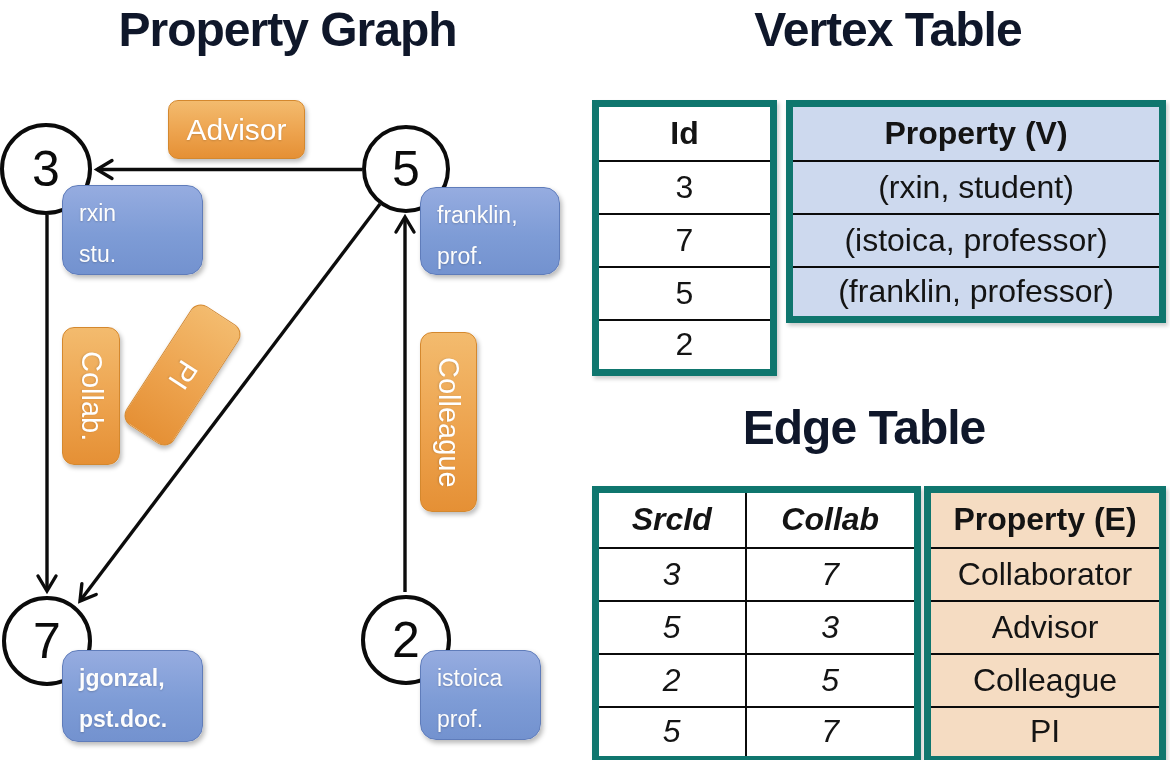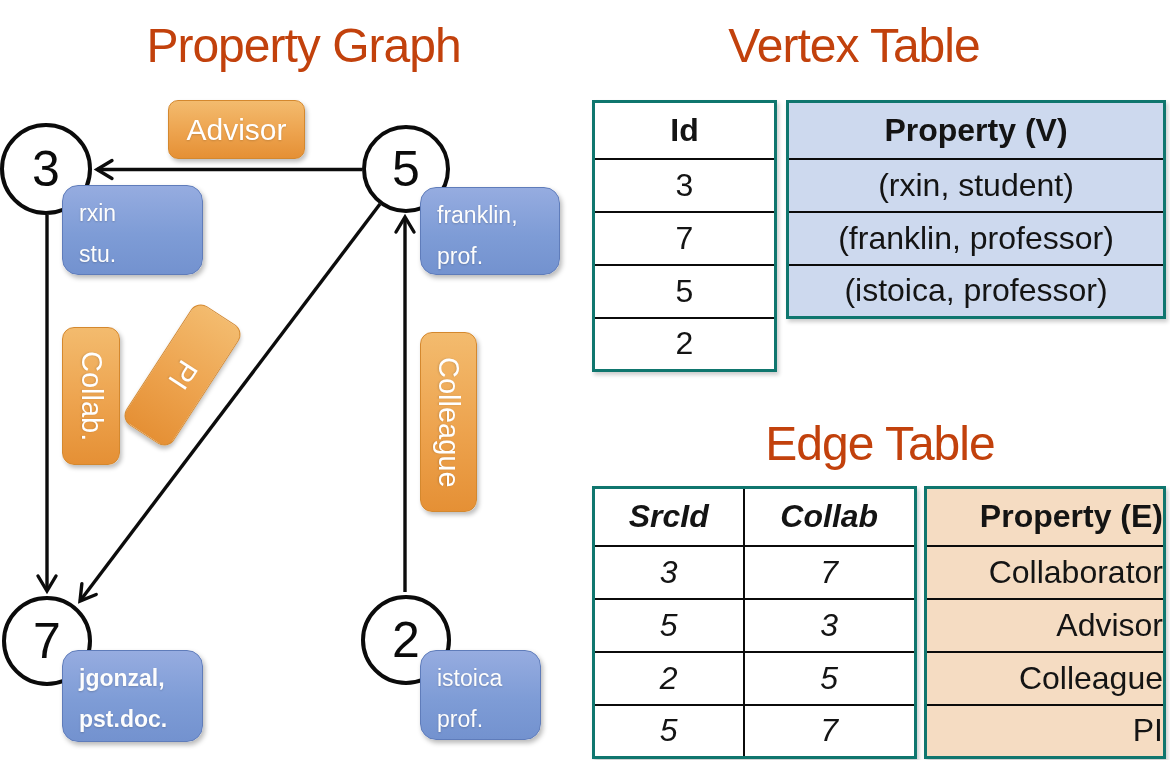--- a/index.html
+++ b/index.html
@@ -2,26 +2,26 @@
 <html><head>
 <meta charset="utf-8">
 <style>
   html,body{margin:0;padding:0;background:#ffffff;}
   .stage{
     position:relative;width:1170px;height:760px;background:#ffffff;
     font-family:"Liberation Sans","DejaVu Sans",sans-serif;overflow:hidden;
   }
   
   .big-title{
-    position:absolute;margin:16px;text-align:center;
-    font-size:48px;font-weight:400;letter-spacing:-1px;color:#c2410c;
+    position:absolute;margin:0;text-align:center;
+    font-size:48px;font-weight:700;letter-spacing:-1px;color:#0f172a;
     line-height:60px;white-space:nowrap;
   }
   #graph-title{left:0;top:16;width:575px;}
-  #vt-title{left:559px;top:14;width:558px;}
+  #vt-title{left:609px;top:14;width:558px;}
   #et-title{left:585px;top:398px;width:558px;}
 
   
   #edge-svg{position:absolute;left:0;top:0;width:585px;height:760px;z-index:1;}
   .node{
     position:absolute;z-index:2;background:#ffffff;border:4px solid #0b0b0b;
     border-radius:50%;box-sizing:border-box;display:flex;align-items:center;justify-content:center;
     font-size:50px;color:#0b0b0b;
   }
   #node-3{left:0;top:123px;width:92px;height:92px;}
@@ -50,39 +50,39 @@
   }
   .vlabel span{display:block;}
   #vprop-3{left:62px;top:185px;width:141px;height:90px;}
   #vprop-5{left:420px;top:187px;width:140px;height:88px;border-radius:16px;}
   #vprop-7{left:62px;top:650px;width:141px;height:92px;font-weight:bold;}
   #vprop-2{left:420px;top:650px;width:121px;height:90px;}
 
   
   table.dt{
     position:absolute;border-collapse:collapse;table-layout:fixed;
-    border:3px solid #0f766e;box-shadow:2px 3px 4px rgba(0,0,0,0.2);background:#ffffff;
+    border:7px solid #0f766e;box-shadow:2px 3px 4px rgba(0,0,0,0.2);background:#ffffff;
   }
   table.dt th,table.dt td{
     border:2px solid #0b0b0b;text-align:center;vertical-align:middle;
     padding:0;white-space:nowrap;color:#141414;overflow:hidden;
   }
   table.dt th{font-size:32px;font-weight:bold;}
   table.dt td{font-size:32px;font-weight:normal;}
   #vt-id{left:592px;top:100px;width:185px;}
   #vt-prop{left:786px;top:100px;width:380px;padding-left:12px;}
   #vt-id tr.hdr,#vt-prop tr.hdr{height:57px;}
   #vt-id tr.row,#vt-prop tr.row{height:53px;}
   #vt-prop th,#vt-prop td{background:#cdd9ee;}
 
   #et-srcdst{left:592px;top:486px;width:322px;font-style:italic;}
   #et-prop{left:924px;top:486px;width:242px;}
   #et-srcdst tr.hdr,#et-prop tr.hdr{height:58px;}
   #et-srcdst tr.row,#et-prop tr.row{height:53px;}
-  #et-prop th,#et-prop td{background:#f5dcc2;text-align:right;}
+  #et-prop th,#et-prop td{background:#f5dcc2;}
 </style>
 </head>
 <body>
 
 <div class="stage">
 
   <h1 class="big-title" id="graph-title">Property Graph</h1>
 
   <svg id="edge-svg" viewBox="0 0 585 760">
     <defs>
@@ -155,24 +155,24 @@
 
   <table class="dt" id="vt-prop">
     <tbody>
         <tr class="hdr">
       <th>Property (V)</th>
     </tr>
     <tr class="row">
           <td>(rxin, student)</td>
         </tr>
     <tr class="row">
+          <td>(istoica, professor)</td>
+        </tr>
+    <tr class="row">
           <td>(franklin, professor)</td>
-        </tr>
-    <tr class="row">
-          <td>(istoica, professor)</td>
         </tr>
   </tbody>
     </table>
 
   <h2 class="big-title" id="et-title">Edge Table</h2>
 
   <table class="dt" id="et-srcdst">
     <colgroup>
         <col style="width:150px">
         <col style="width:172px">

